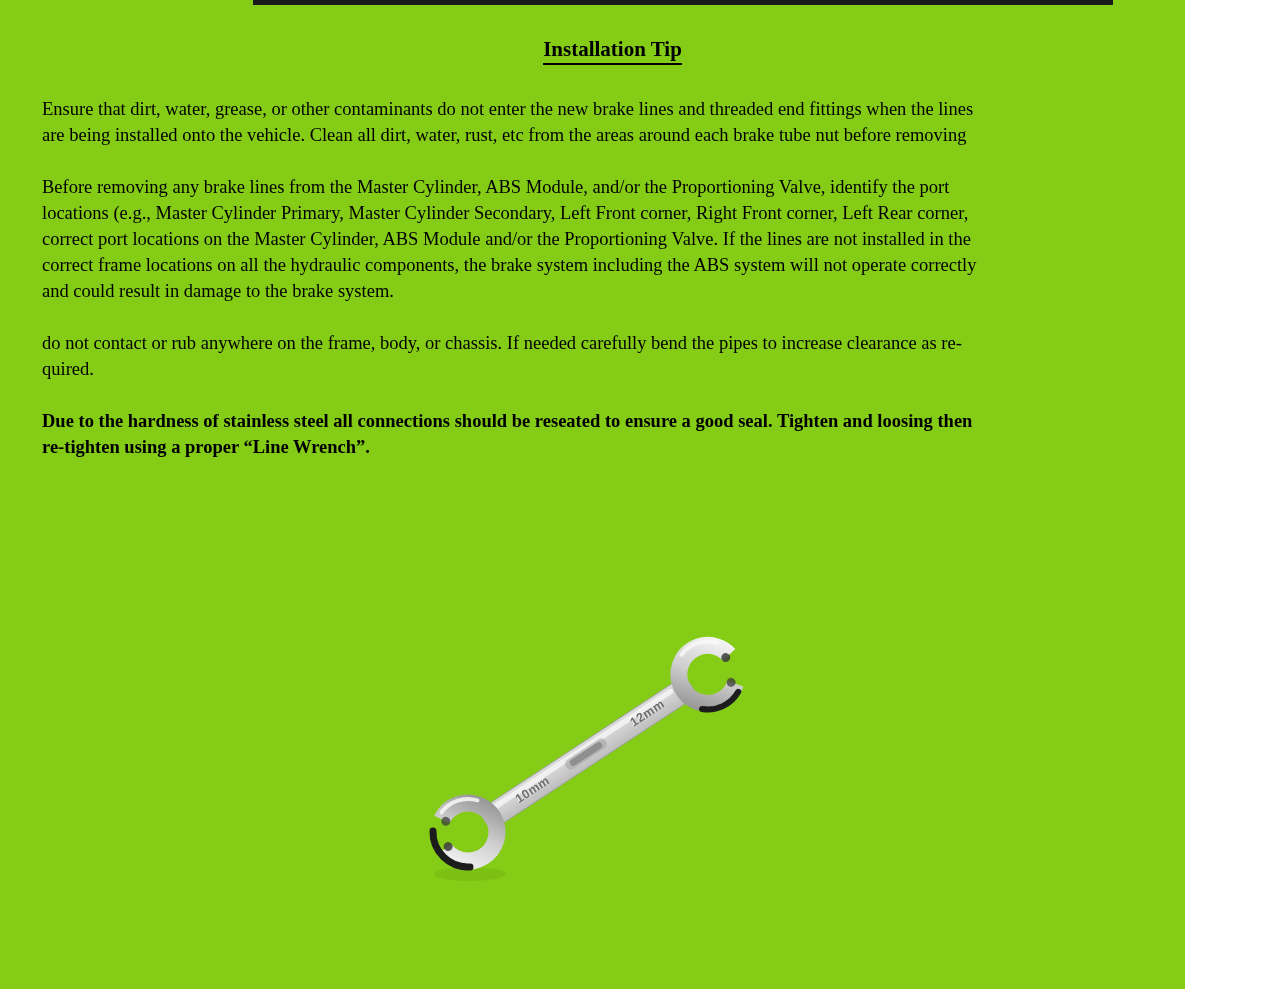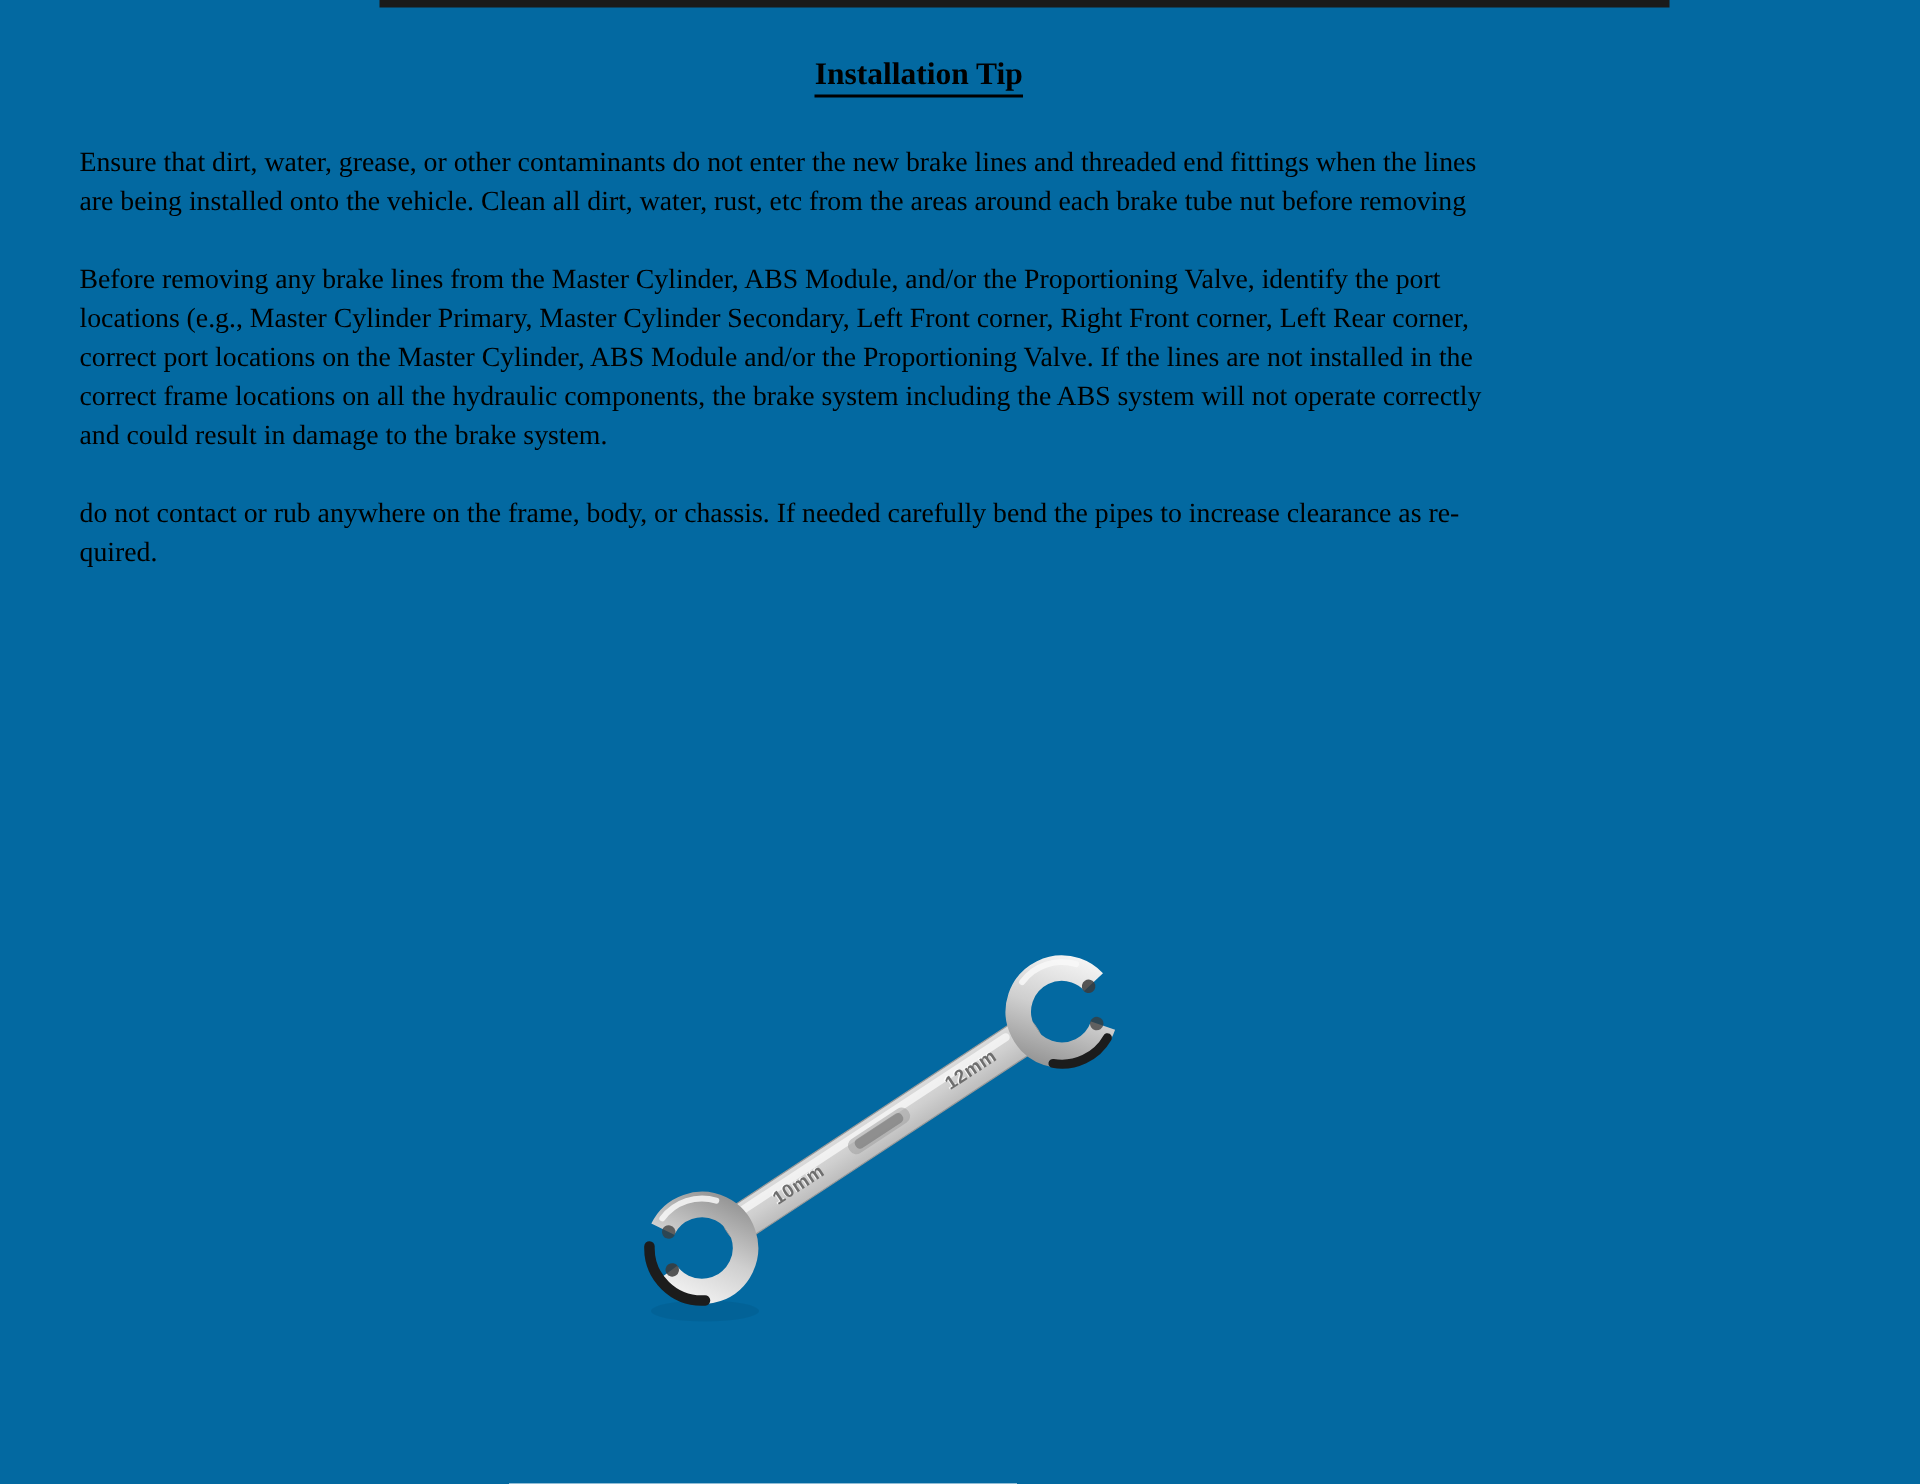--- a/index.html
+++ b/index.html
@@ -1,20 +1,20 @@
 <!DOCTYPE html>
 <html><head>
 <meta charset="utf-8">
 <style>
   html, body { margin: 0; padding: 0; background: #ffffff; }
   .page {
     position: relative;
-    width: 1280px;
+    width: 1185px;
     height: 989px;
-    background: #0369a1;
+    background: #84cc16;
     font-family: "Liberation Serif", serif;
     color: #000000;
     overflow: hidden;
   }
   .top-bar {
     position: absolute;
     top: 0;
     left: 253px;
     width: 860px;
     height: 5px;
@@ -27,21 +27,21 @@
     font-size: 21px;
     line-height: 26px;
     font-weight: bold;
   }
   .doc-title .title-text {
     display: inline-block;
     border-bottom: 2px solid #000000;
     padding-bottom: 1px;
   }
   .doc-body {
-    padding-left: 53px;
+    padding-left: 42px;
   }
   .para {
     margin: 0 0 26px 0;
   }
   .para.bold { font-weight: bold; }
   .line {
     display: block;
     white-space: nowrap;
     font-size: 18.5px;
     line-height: 26px;
@@ -78,20 +78,24 @@
       <span class="line">correct port locations on the Master Cylinder, ABS Module and/or the Proportioning Valve. If the lines are not installed in the</span>
       <span class="line">correct frame locations on all the hydraulic components, the brake system including the ABS system will not operate correctly</span>
       <span class="line">and could result in damage to the brake system.</span>
     </p>
 
     <p class="para">
       <span class="line">do not contact or rub anywhere on the frame, body, or chassis. If needed carefully bend the pipes to increase clearance as re-</span>
       <span class="line">quired.</span>
     </p>
 
+    <p class="para bold">
+      <span class="line">Due to the hardness of stainless steel all connections should be reseated to ensure a good seal. Tighten and loosing then</span>
+      <span class="line">re-tighten using a proper “Line Wrench”.</span>
+    </p>
 
   </div>
 
   <svg class="wrench-figure" viewBox="0 0 360 285" xmlns="http://www.w3.org/2000/svg">
     <defs>
       <linearGradient id="metal" gradientUnits="userSpaceOnUse" x1="0" y1="-45" x2="0" y2="45">
         <stop offset="0" stop-color="#fcfcfc"></stop>
         <stop offset="0.5" stop-color="#cfcfcf"></stop>
         <stop offset="1" stop-color="#8a8a8a"></stop>
       </linearGradient>

